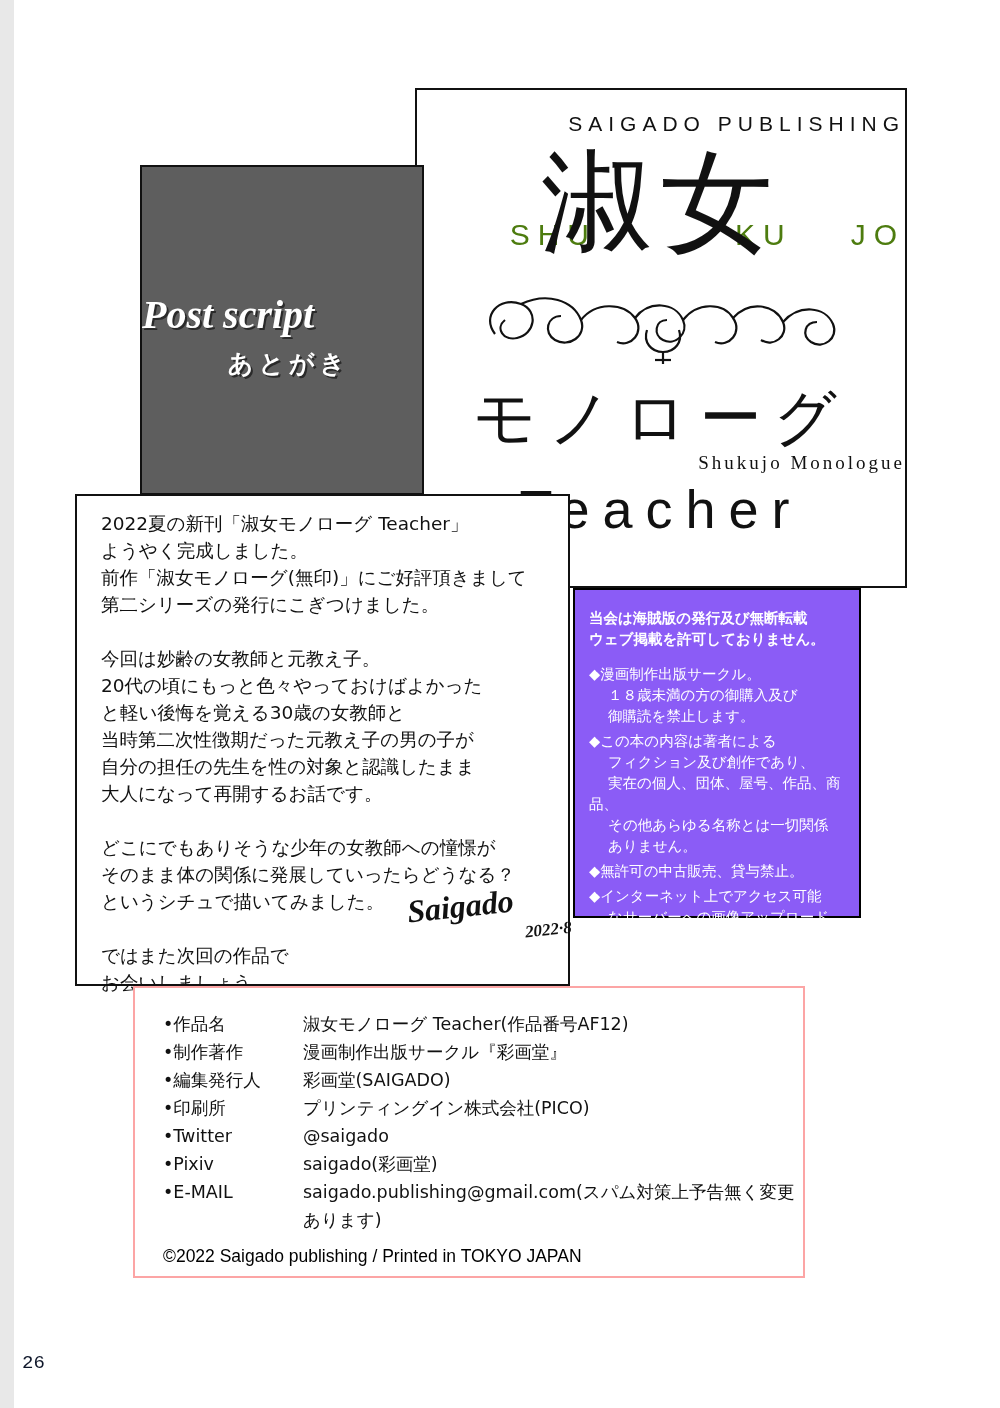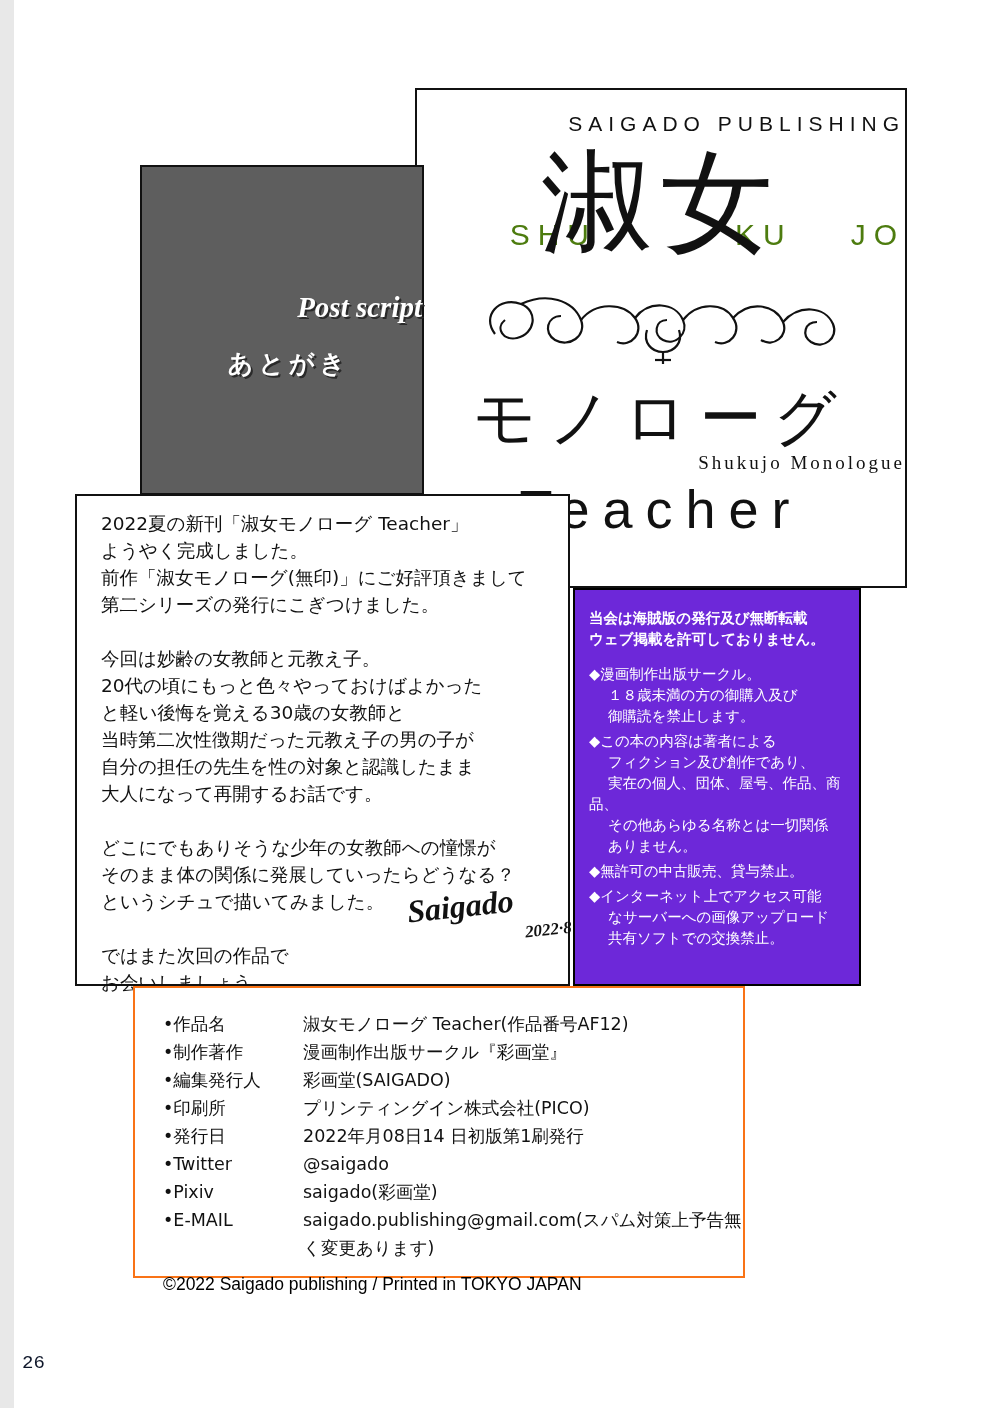--- a/index.html
+++ b/index.html
@@ -74,22 +74,22 @@
     font-family:"Liberation Sans", sans-serif;
   }
 
   
   .ps-box{
     position:absolute;left:140px;top:165px;width:284px;height:330px;
     background:#5e5e5e;border:2px solid #111;box-sizing:border-box;
   }
   .ps-title{
     position:absolute;left:0;right:0;top:124px;
-    text-align:right;
-    font-size:29px;color:#ffffff;
+    text-align:left;
+    font-size:40px;color:#ffffff;
     font-family:"Liberation Serif", serif;
     font-style:italic;font-weight:700;
     text-shadow:2px 2px 0 #2a2a2a;
   }
   .ps-sub{
     position:absolute;left:0;right:0;top:180px;
     text-align:center;
     font-size:25px;color:#ffffff;letter-spacing:5px;
     font-family:"DejaVu Sans", sans-serif;
     font-weight:700;
@@ -118,42 +118,42 @@
   .sig-date{
     position:absolute;left:448px;top:424px;
     font-size:17px;color:#111;
     font-family:"Liberation Serif", serif;
     font-style:italic;font-weight:700;
     transform:rotate(-6deg);
   }
 
   
   .notice-box{
-    position:absolute;left:573px;top:588px;width:288px;height:398px;
-    background:#6d28d9;border:2px solid #000;box-sizing:border-box;
+    position:absolute;left:573px;top:588px;width:288px;height:330px;
+    background:#8b5cf6;border:2px solid #000;box-sizing:border-box;
     padding:18px 12px 0 14px;
   }
   .notice-head{
     font-size:14.5px;line-height:21px;color:#ffffff;
     font-family:"DejaVu Sans", sans-serif;
     font-weight:700;
     white-space:pre-wrap;
     margin-bottom:14px;
   }
   .notice-item{
     font-size:14.5px;line-height:21px;color:#ffffff;
     font-family:"DejaVu Sans", sans-serif;
     white-space:pre-wrap;
     margin-bottom:4px;
   }
 
   
   .colophon{
-    position:absolute;left:133px;top:986px;width:612px;height:292px;
-    background:#ffffff;border:2px solid #f97316;box-sizing:border-box;
+    position:absolute;left:133px;top:986px;width:672px;height:292px;
+    background:#ffffff;border:2px solid #fca5a5;box-sizing:border-box;
     padding:22px 0 0 28px;
   }
   .colo-row{
     display:flex;
     font-size:17.5px;line-height:28px;color:#111;
     font-family:"DejaVu Sans", sans-serif;
   }
   .colo-label{width:140px;flex:0 0 140px;}
   .colo-value{flex:1 1 auto;}
   .colo-copy{
@@ -254,24 +254,20 @@
     </div>
     <div class="colo-row">
       <div class="colo-label">•編集発行人</div>
       <div class="colo-value">彩画堂(SAIGADO)</div>
     </div>
     <div class="colo-row">
       <div class="colo-label">•印刷所</div>
       <div class="colo-value">プリンティングイン株式会社(PICO)</div>
     </div>
     <div class="colo-row">
-      <div class="colo-label">•発行日</div>
-      <div class="colo-value">2022年月08日14 日初版第1刷発行</div>
-    </div>
-    <div class="colo-row">
       <div class="colo-label">•Twitter</div>
       <div class="colo-value">@saigado</div>
     </div>
     <div class="colo-row">
       <div class="colo-label">•Pixiv</div>
       <div class="colo-value">saigado(彩画堂)</div>
     </div>
     <div class="colo-row">
       <div class="colo-label">•E-MAIL</div>
       <div class="colo-value">saigado.publishing@gmail.com(スパム対策上予告無く変更あります)</div>

